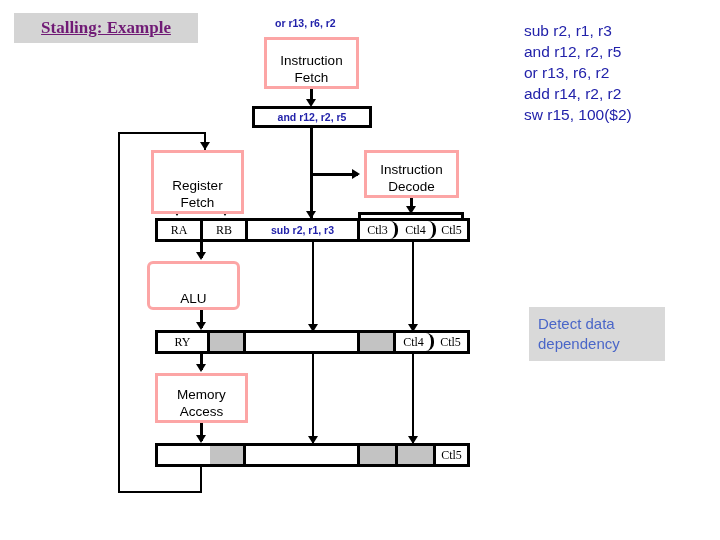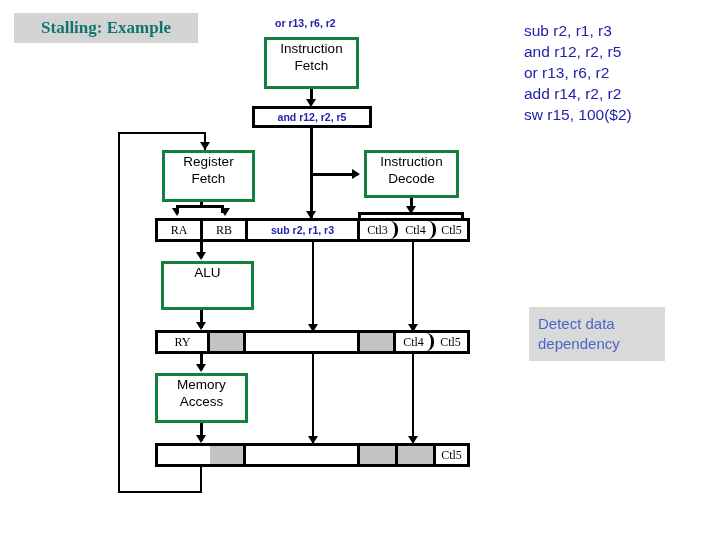--- a/index.html
+++ b/index.html
@@ -25,23 +25,24 @@
     height: 30px;
     background: #d4d4d4;
     display: flex;
     align-items: center;
     justify-content: center;
   }
   #title-text {
     font-family: "Liberation Serif", serif;
     font-weight: bold;
     font-size: 17px;
-    color: #0f766e;
+    color: #701a75;
     letter-spacing: 0px;
     white-space: nowrap;
+    text-decoration: underline;
   }
 
   
   #instr-list {
     position: absolute;
     left: 524px;
     top: 20px;
     width: 190px;
   }
   #instr-list .instr-line {
@@ -71,27 +72,27 @@
     font-family: "Liberation Sans", sans-serif;
     font-size: 15px;
     color: #4a66c8;
     line-height: 20px;
     white-space: nowrap;
   }
 
   
   .stage-box {
     position: absolute;
-    border: 3px solid #15803d;
+    border: 3px solid #fca5a5;
     background: #ffffff;
     box-sizing: border-box;
     display: flex;
     flex-direction: column;
     align-items: center;
-    justify-content: flex-start;
+    justify-content: flex-end;
     font-family: "Liberation Sans", sans-serif;
     font-size: 13.5px;
     color: #000000;
     line-height: 17px;
     z-index: 6;
   }
   .pipe-label {
     position: absolute;
     border: 3px solid #000000;
     background: #ffffff;
@@ -240,21 +241,21 @@
   <div class="stage-box" style="left:364px; top:150px; width:95px; height:48px;">
     <span>Instruction</span>
     <span>Decode</span>
   </div>
 
   <div class="vline thick" style="left:410px; top:198px; height:12px;"></div>
   <div class="arrow-down" style="left:406px; top:206px;"></div>
 
   <div class="split-bracket" style="left:358px; top:212px; width:106px; height:8px;"></div>
 
-  <div class="stage-box" style="left:162px; top:150px; width:93px; height:52px;">
+  <div class="stage-box" style="left:151px; top:150px; width:93px; height:64px;">
     <span>Register</span>
     <span>Fetch</span>
   </div>
 
   <div class="vline thick" style="left:200px; top:198px; height:8px;"></div>
   <div class="split-bracket" style="left:176px; top:205px; width:48px; height:8px;"></div>
   <div class="arrow-down" style="left:172px; top:208px;"></div>
   <div class="arrow-down" style="left:220px; top:208px;"></div>
 
   <div class="reg-row" id="row-idrf" style="left:155px; top:218px; width:315px;">
@@ -262,21 +263,21 @@
     <div class="reg-cell" style="width:45px;">RB</div>
     <div class="reg-cell blue" style="width:112px;">sub r2, r1, r3</div>
     <div class="reg-cell ctl" style="width:38px;">Ctl3</div>
     <div class="reg-cell ctl" style="width:38px;">Ctl4</div>
     <div class="reg-cell ctl" style="width:31px;">Ctl5</div>
   </div>
 
   <div class="vline thick" style="left:200px; top:242px; height:16px;"></div>
   <div class="arrow-down" style="left:196px; top:252px;"></div>
 
-  <div class="stage-box" style="left:161px; top:261px; width:93px; height:49px;">
+  <div class="stage-box" style="left:147px; top:261px; width:93px; height:49px;border-radius:6px;">
     <span>ALU</span>
   </div>
 
   <div class="vline thick" style="left:200px; top:310px; height:18px;"></div>
   <div class="arrow-down" style="left:196px; top:322px;"></div>
 
   <div class="vline" style="left:312px; top:242px; height:90px;"></div>
   <div class="arrow-down" style="left:308px; top:324px;"></div>
 
   <div class="vline" style="left:412px; top:242px; height:90px;"></div>

